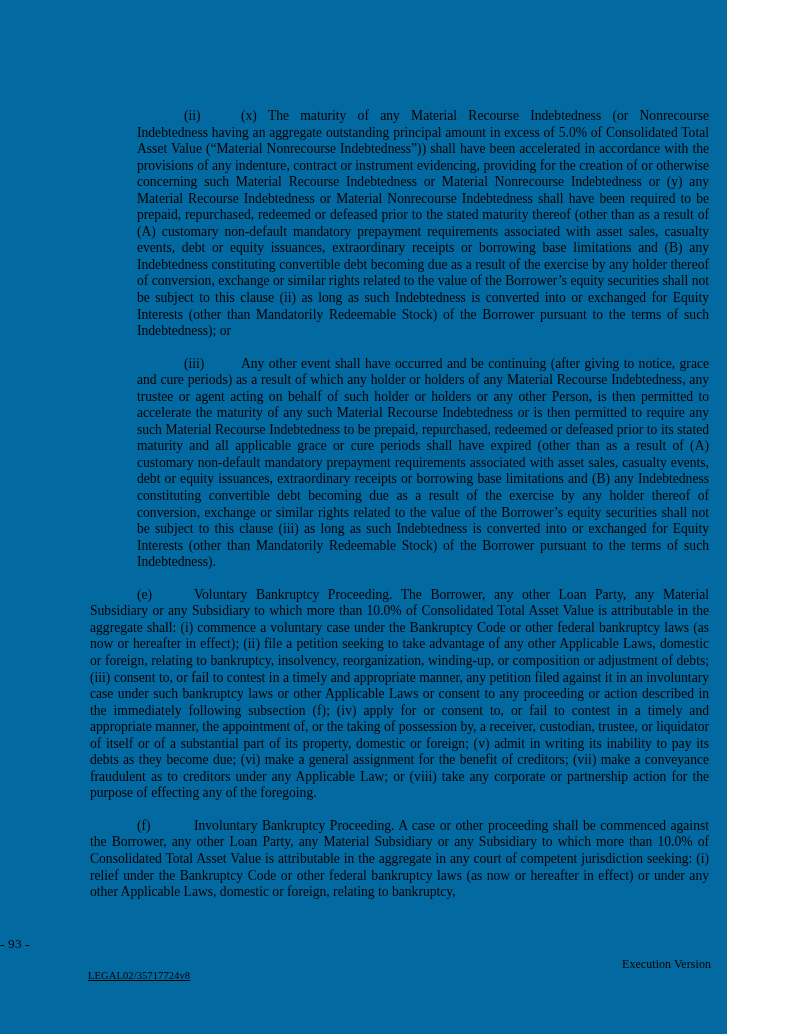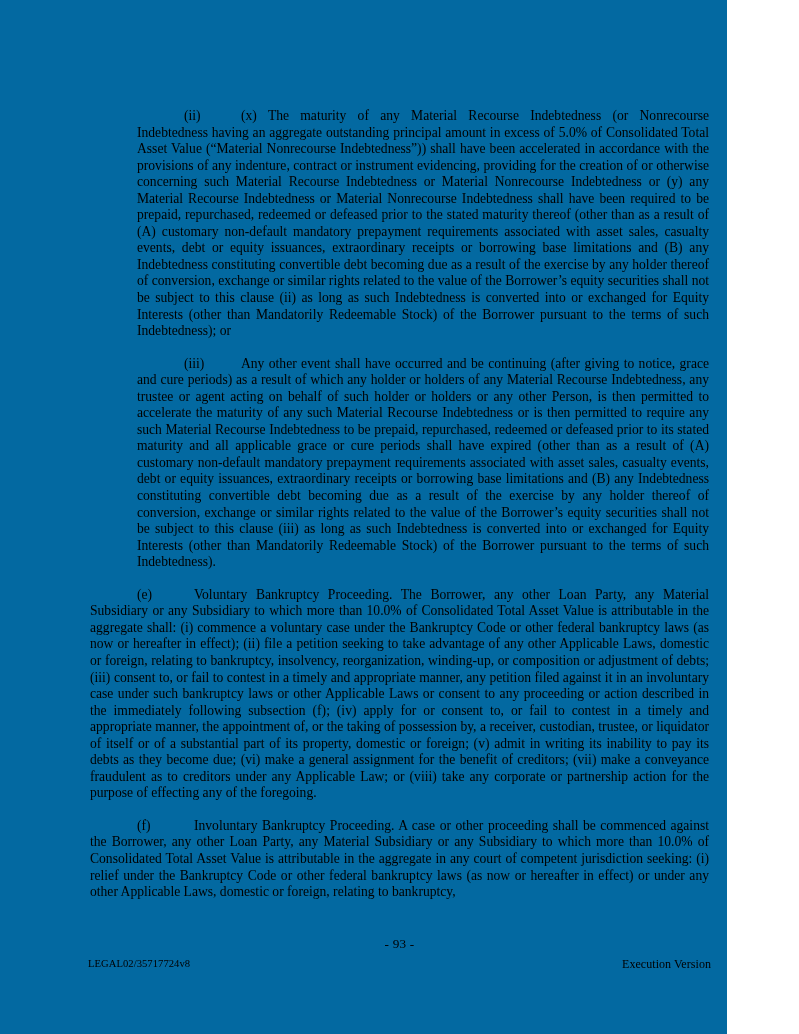--- a/index.html
+++ b/index.html
@@ -80,38 +80,39 @@
   }
 
   
   .footer {
     position: absolute;
     left: 0;
     top: 936px;
     width: 799px;
   }
   .page-number {
-    text-align: center;
+    text-align: left;
     font-size: 13.2px;
     line-height: 16px;
     letter-spacing: 0.2px;
   }
   .footer-row {
     position: relative;
     margin-top: 5px;
     height: 16px;
     padding: 0 90px;
   }
   .footer-left {
     position: absolute;
     left: 88px;
-    top: 0;
+    top: 12px;
     font-size: 10.6px;
     line-height: 14px;
     letter-spacing: 0.05px;
+    text-decoration: underline;
   }
   .footer-right {
     position: absolute;
     right: 88px;
     top: 0;
     font-size: 12px;
     line-height: 14px;
     letter-spacing: 0.05px;
   }
 </style>

